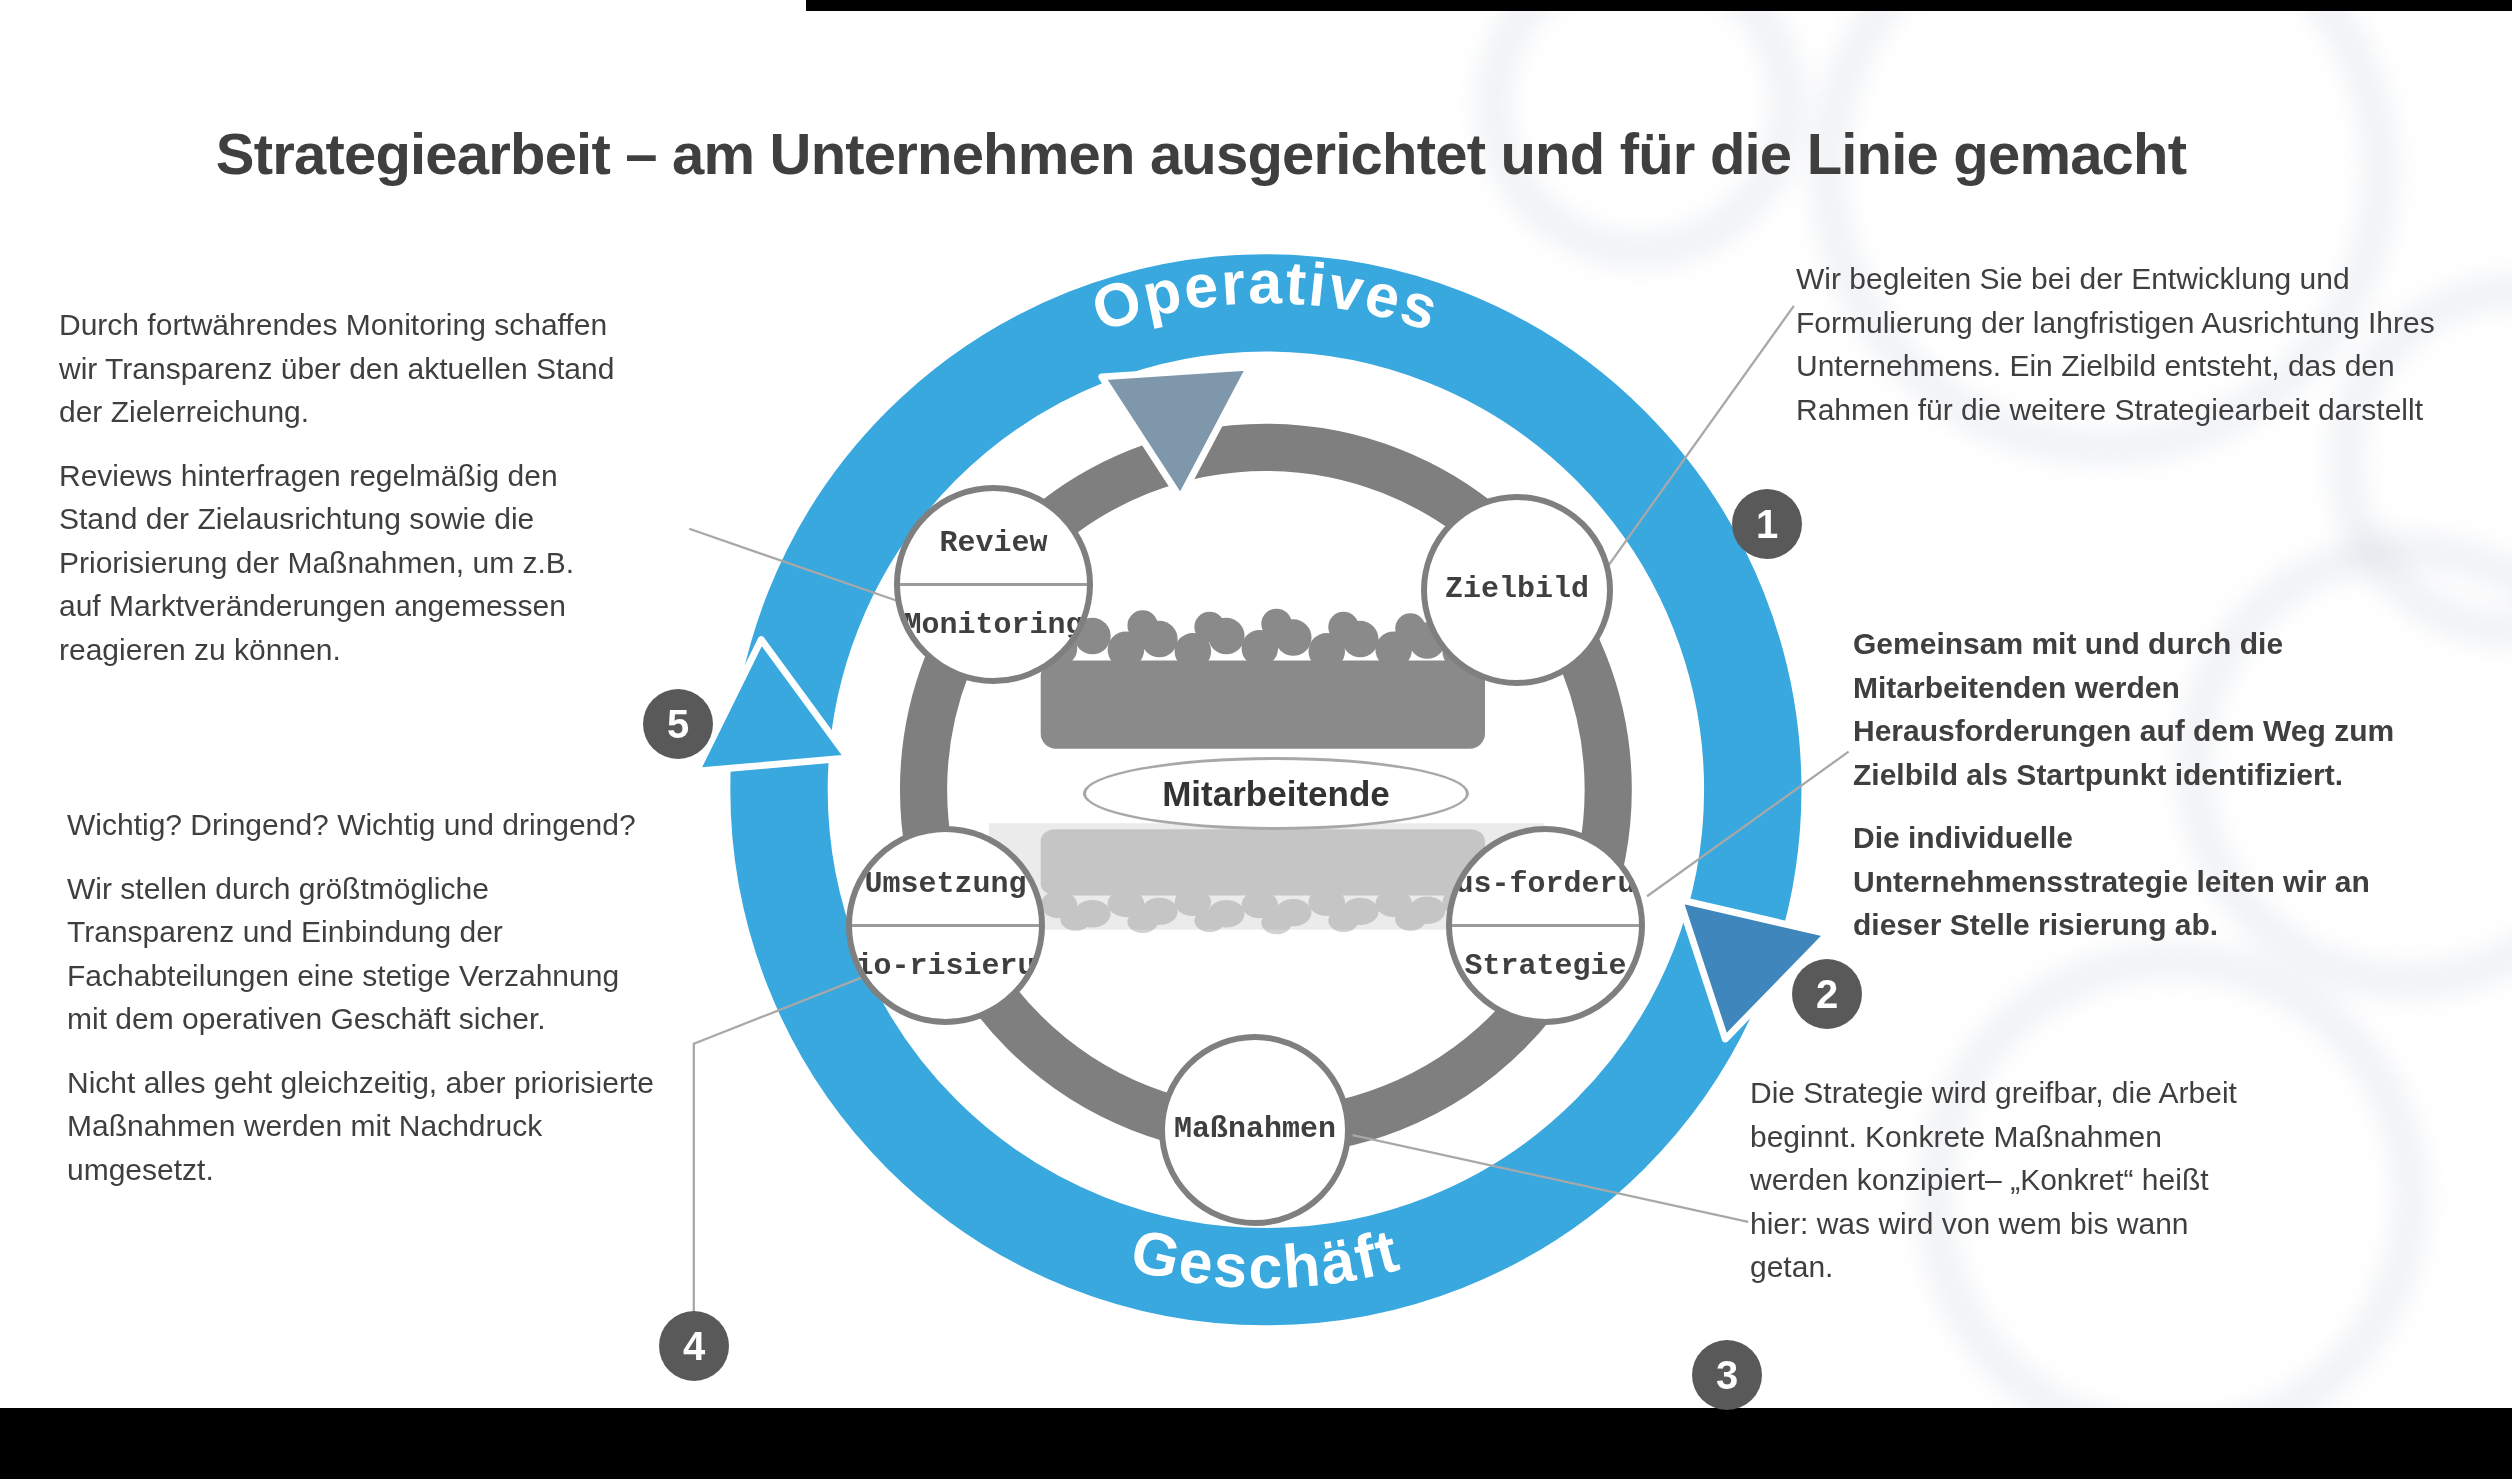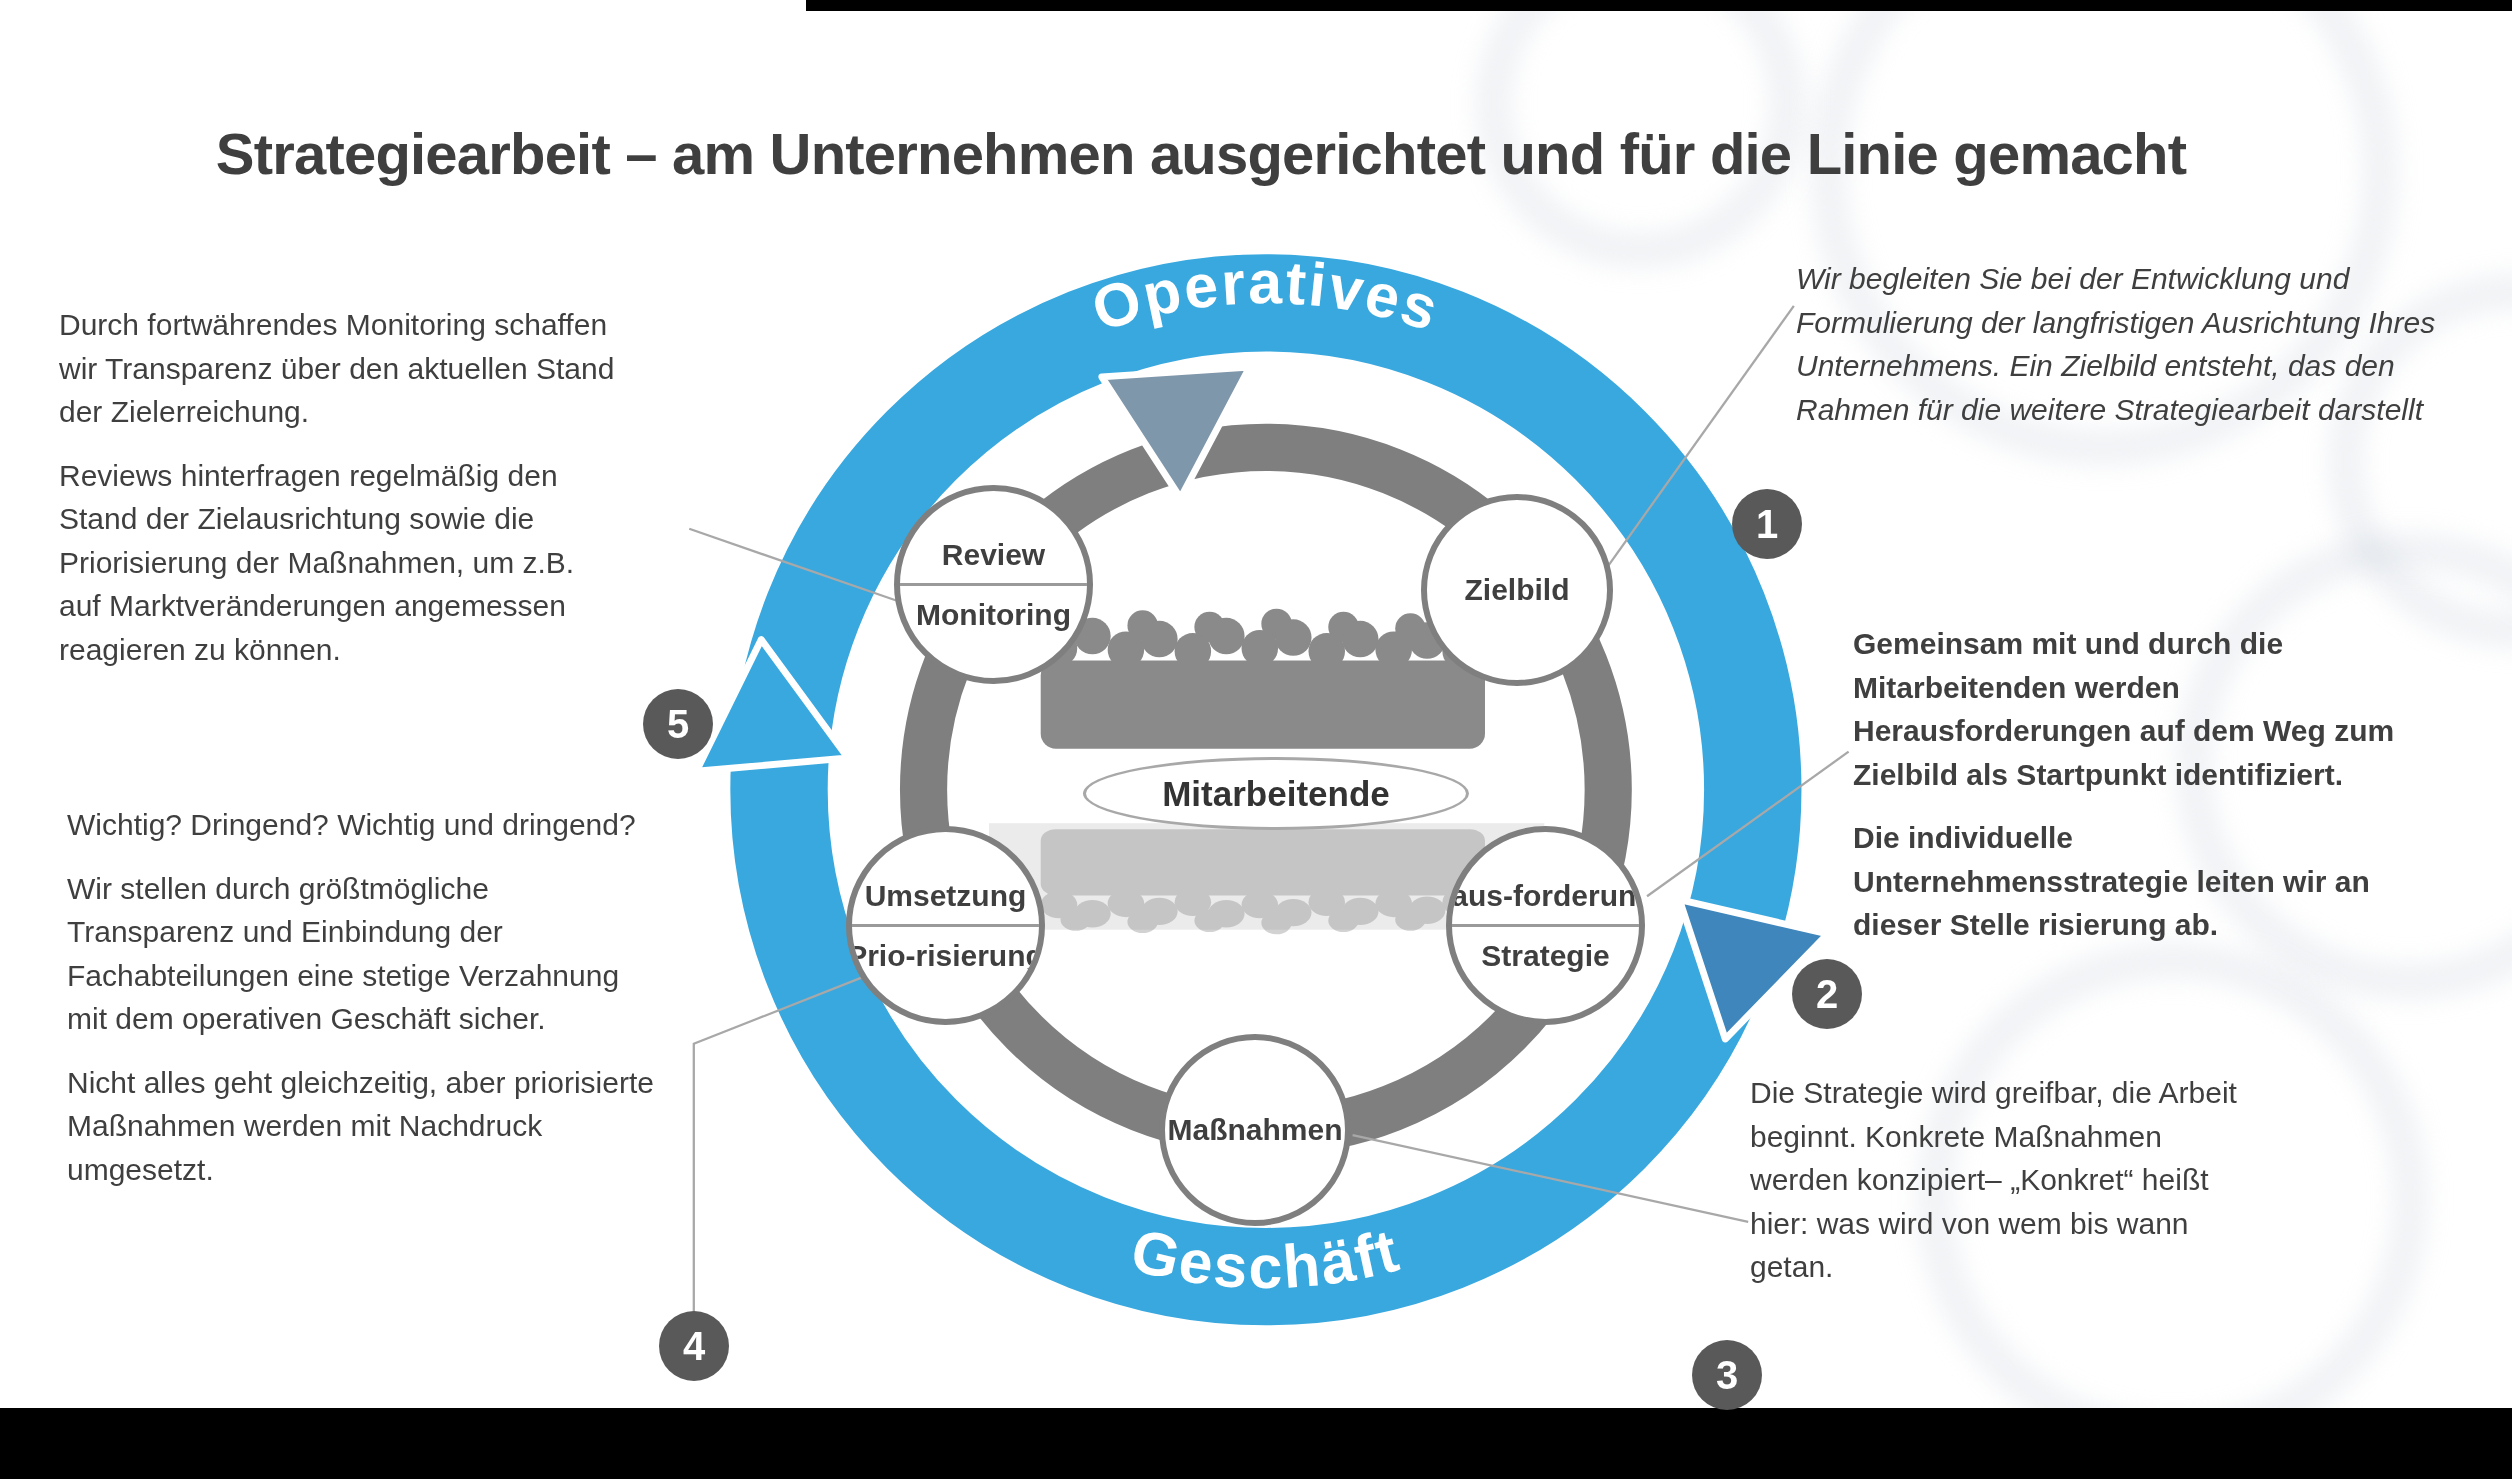--- a/index.html
+++ b/index.html
@@ -31,21 +31,21 @@
   .ring-text{fill:#ffffff;font-size:80px;font-weight:bold;letter-spacing:3px;}
   .connector{stroke:var(--line,#a8a8a8);stroke-width:3px;fill:none;}
   .crowd{fill:var(--crowd,#8a8a8a);}
   .crowd-reflect{opacity:.38;}
   .reflect-band{fill:#dadada;opacity:.55;}
 
   .node{
     position:absolute;box-sizing:border-box;background:#ffffff;
     border:6px solid var(--node_border,#7f7f7f);border-radius:50%;
     display:flex;flex-direction:column;align-items:center;justify-content:center;
-    gap:12px;overflow:hidden;
+    gap:23px;overflow:hidden;font-family:Liberation Mono, monospace;
   }
   .ngroup{display:flex;align-items:center;}
   .nlabel{font-weight:bold;font-size:30px;line-height:1.12;color:var(--text,#3f3f3f);text-align:center;white-space:nowrap;}
   .ndiv{align-self:stretch;height:2.3px;background:#9a9a9a;}
 
   .center-ellipse{
     position:absolute;left:1083px;top:757px;width:380px;height:67px;
     background:#ffffff;border:3px solid #a8a8a8;border-radius:50%;
     display:flex;align-items:center;justify-content:center;text-align:right;
   }
@@ -169,21 +169,21 @@
   <div class="center-ellipse">
     <span>Mitarbeitende</span>
   </div>
 
   <div class="badge" style="left:1732px;top:489px;">1</div>
   <div class="badge" style="left:1792px;top:959px;">2</div>
   <div class="badge" style="left:1692px;top:1340px;">3</div>
   <div class="badge" style="left:659px;top:1311px;">4</div>
   <div class="badge" style="left:643px;top:689px;">5</div>
 
-  <div class="ann" style="left:1796px;top:257px;width:670px;font-style:italic;">
+  <div class="ann" style="left:1796px;top:257px;width:670px;">
     <p>Wir begleiten Sie bei der Entwicklung und Formulierung der langfristigen Ausrichtung Ihres Unternehmens. Ein Zielbild entsteht, das den Rahmen für die weitere Strategiearbeit darstellt</p>
   </div>
 
   <div class="ann" style="left:1853px;top:622px;width:555px;font-weight:bold;">
     <p>Gemeinsam mit und durch die Mitarbeitenden werden Herausforderungen auf dem Weg zum Zielbild als Startpunkt identifiziert.</p>
     <p>Die individuelle Unternehmensstrategie leiten wir an dieser Stelle risierung ab.</p>
   </div>
 
   <div class="ann" style="left:1750px;top:1071px;width:502px;">
     <p>Die Strategie wird greifbar, die Arbeit beginnt. Konkrete Maßnahmen werden konzipiert– „Konkret“ heißt hier: was wird von wem bis wann getan.</p>

